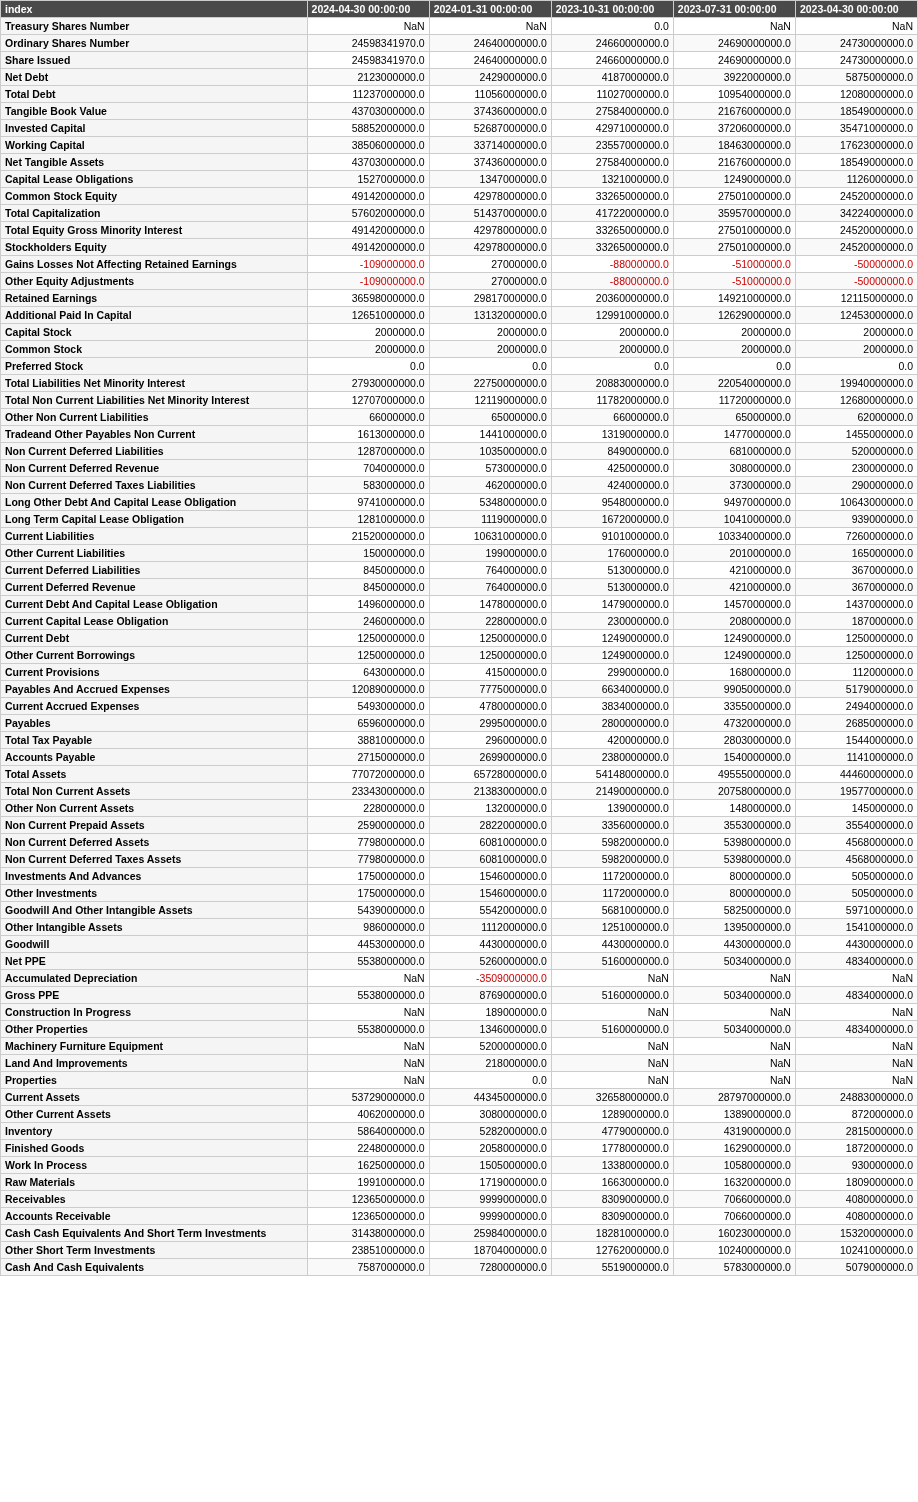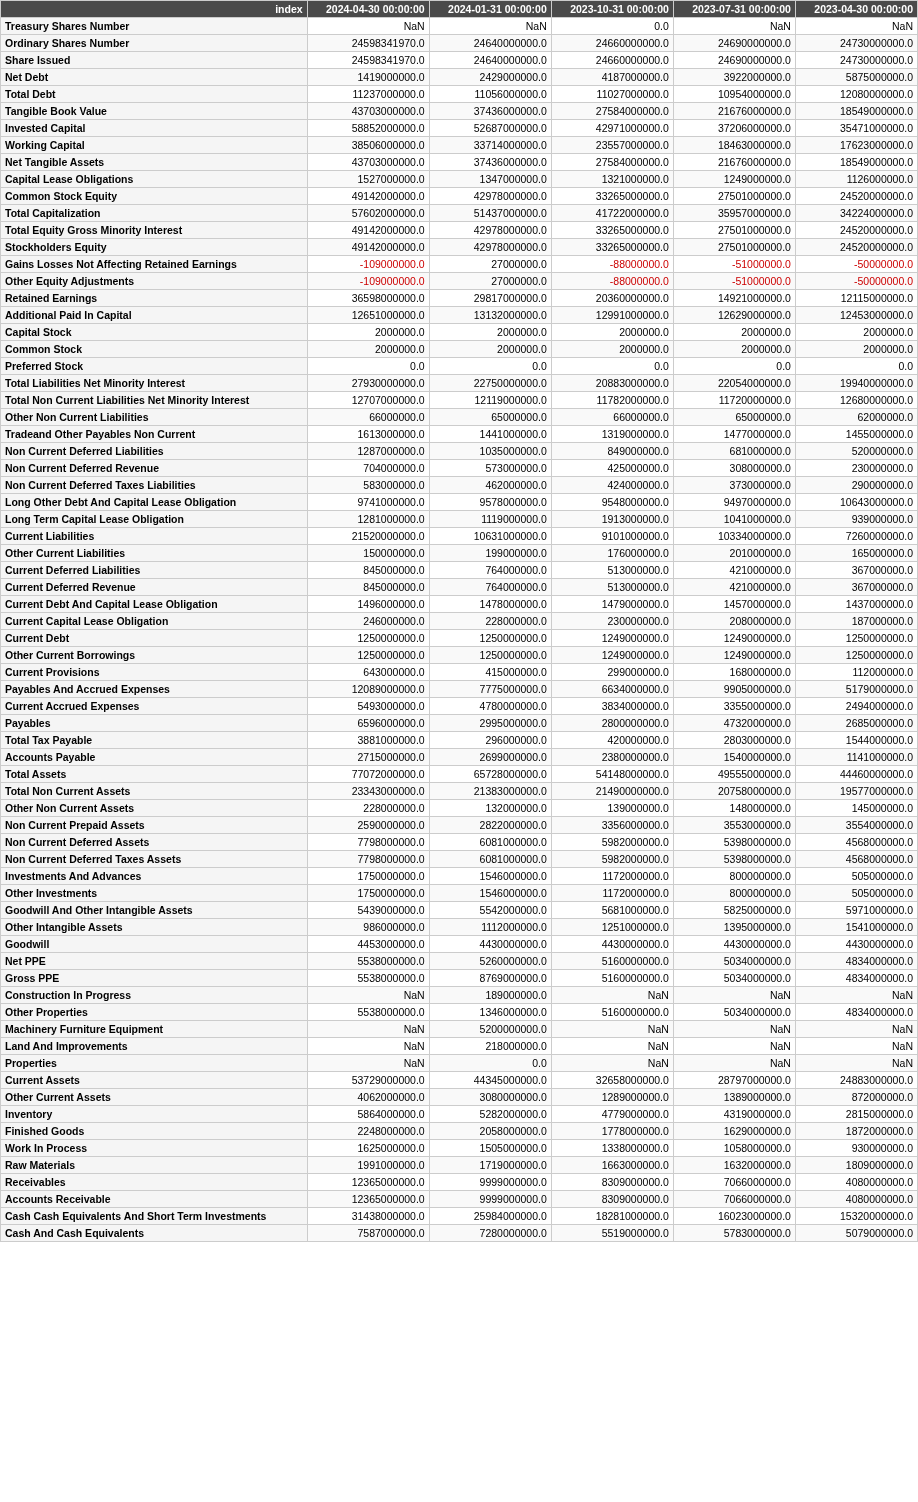--- a/index.html
+++ b/index.html
@@ -1,19 +1,19 @@
 <!DOCTYPE html>
 <html><head>
   <meta charset="utf-8">
   <style>
     * { margin: 0; padding: 0; box-sizing: border-box; }
     body { font-family: Arial, sans-serif; font-size: 11px; background: #fff; }
     table { width: 100%; border-collapse: collapse; }
     th, td { border: 1px solid #ccc; padding: 2px 4px; white-space: nowrap; font-size: 10.5px; }
-    th { background: #4a4a4a; color: #fff; text-align: right; font-weight: bold; position: sticky; top: 0; z-index: 10; }
+    th { background: #4a4a4a; color: #fff; text-align: left; font-weight: bold; position: sticky; top: 0; z-index: 10; }
     td:first-child { text-align: left; font-weight: bold; background: #f5f5f5; }
     td:not(:first-child) { text-align: right; }
     tr:nth-child(even) td:not(:first-child) { background: #f9f9f9; }
     tr:nth-child(odd) td:not(:first-child) { background: #fff; }
     .negative { color: #cc0000; }
     .container { overflow-x: auto; }
   </style>
 </head>
 <body>
 
@@ -49,21 +49,21 @@
         <tr>
           <td>Share Issued</td>
           <td>24598341970.0</td>
           <td>24640000000.0</td>
           <td>24660000000.0</td>
           <td>24690000000.0</td>
           <td>24730000000.0</td>
         </tr>
         <tr>
           <td>Net Debt</td>
-          <td>1419000000.0</td>
+          <td>2123000000.0</td>
           <td>2429000000.0</td>
           <td>4187000000.0</td>
           <td>3922000000.0</td>
           <td>5875000000.0</td>
         </tr>
         <tr>
           <td>Total Debt</td>
           <td>11237000000.0</td>
           <td>11056000000.0</td>
           <td>11027000000.0</td>
@@ -250,30 +250,30 @@
           <td>Non Current Deferred Taxes Liabilities</td>
           <td>583000000.0</td>
           <td>462000000.0</td>
           <td>424000000.0</td>
           <td>373000000.0</td>
           <td>290000000.0</td>
         </tr>
         <tr>
           <td>Long Other Debt And Capital Lease Obligation</td>
           <td>9741000000.0</td>
-          <td>9578000000.0</td>
+          <td>5348000000.0</td>
           <td>9548000000.0</td>
           <td>9497000000.0</td>
           <td>10643000000.0</td>
         </tr>
         <tr>
           <td>Long Term Capital Lease Obligation</td>
           <td>1281000000.0</td>
           <td>1119000000.0</td>
-          <td>1913000000.0</td>
+          <td>1672000000.0</td>
           <td>1041000000.0</td>
           <td>939000000.0</td>
         </tr>
         <tr>
           <td>Current Liabilities</td>
           <td>21520000000.0</td>
           <td>10631000000.0</td>
           <td>9101000000.0</td>
           <td>10334000000.0</td>
           <td>7260000000.0</td>
@@ -472,20 +472,28 @@
         </tr>
         <tr>
           <td>Net PPE</td>
           <td>5538000000.0</td>
           <td>5260000000.0</td>
           <td>5160000000.0</td>
           <td>5034000000.0</td>
           <td>4834000000.0</td>
         </tr>
         <tr>
+          <td>Accumulated Depreciation</td>
+          <td>NaN</td>
+          <td class="negative">-3509000000.0</td>
+          <td>NaN</td>
+          <td>NaN</td>
+          <td>NaN</td>
+        </tr>
+        <tr>
           <td>Gross PPE</td>
           <td>5538000000.0</td>
           <td>8769000000.0</td>
           <td>5160000000.0</td>
           <td>5034000000.0</td>
           <td>4834000000.0</td>
         </tr>
         <tr>
           <td>Construction In Progress</td>
           <td>NaN</td>
@@ -592,20 +600,28 @@
         </tr>
         <tr>
           <td>Cash Cash Equivalents And Short Term Investments</td>
           <td>31438000000.0</td>
           <td>25984000000.0</td>
           <td>18281000000.0</td>
           <td>16023000000.0</td>
           <td>15320000000.0</td>
         </tr>
         <tr>
+          <td>Other Short Term Investments</td>
+          <td>23851000000.0</td>
+          <td>18704000000.0</td>
+          <td>12762000000.0</td>
+          <td>10240000000.0</td>
+          <td>10241000000.0</td>
+        </tr>
+        <tr>
           <td>Cash And Cash Equivalents</td>
           <td>7587000000.0</td>
           <td>7280000000.0</td>
           <td>5519000000.0</td>
           <td>5783000000.0</td>
           <td>5079000000.0</td>
         </tr>
       </tbody>
   </table>
 </div>

